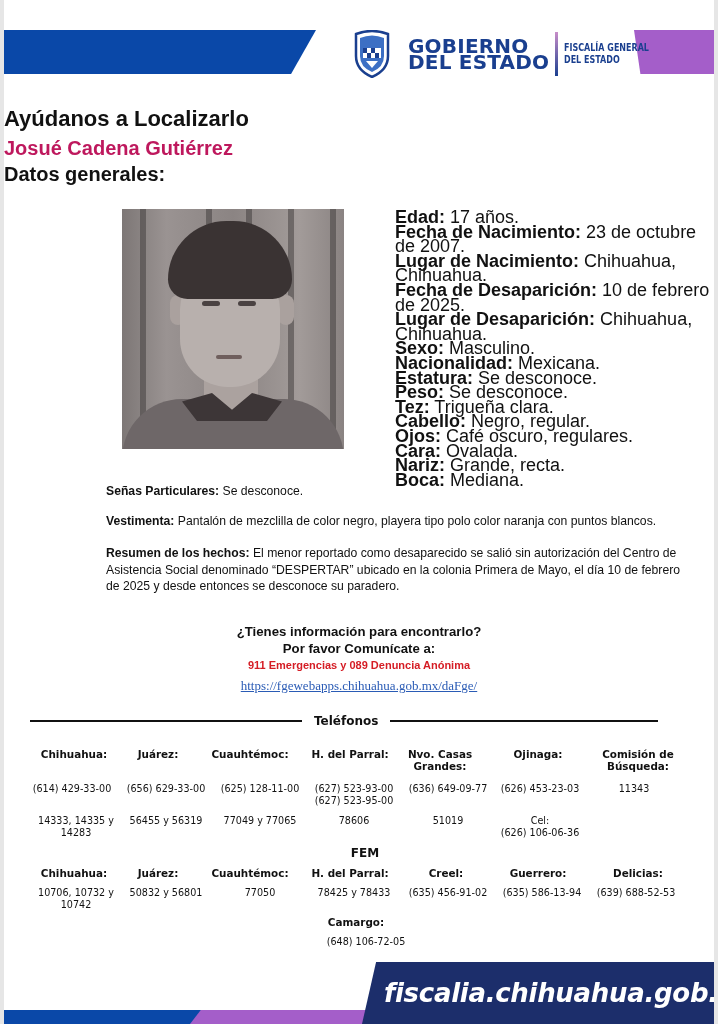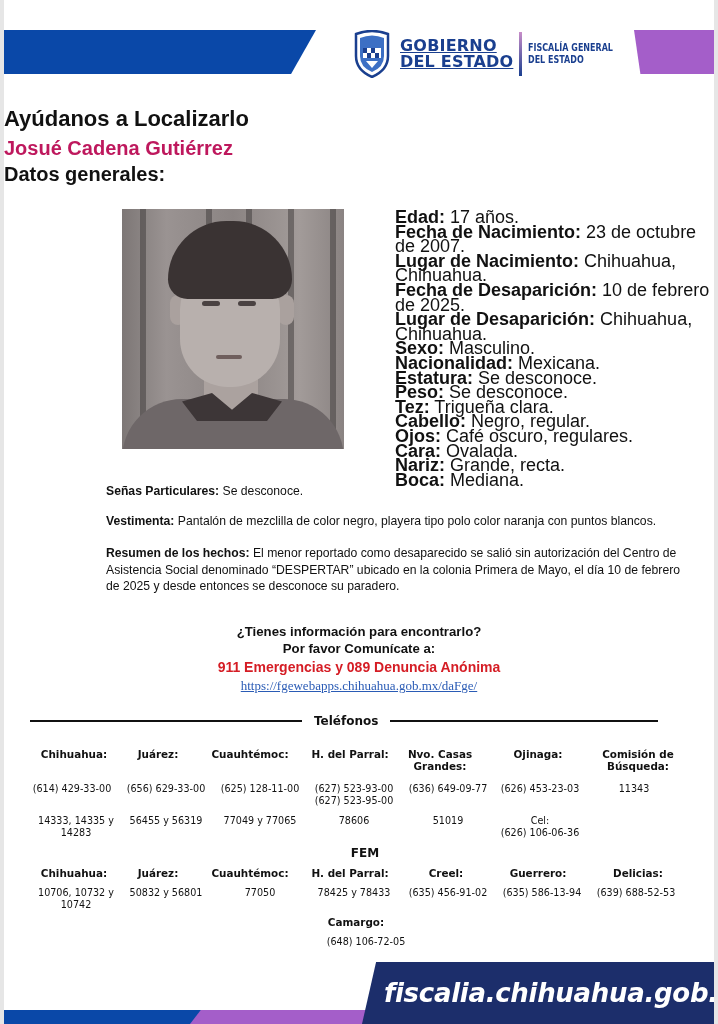--- a/index.html
+++ b/index.html
@@ -2,21 +2,21 @@
 <html><head>
 <meta charset="utf-8">
 <style>
   html, body { margin:0; padding:0; }
   body { width:718px; height:1024px; background:#e6e6e6; position:relative; overflow:hidden; font-family:"Liberation Sans", sans-serif; color:#111; }
   .page { position:absolute; left:4px; top:0; width:710px; height:1024px; background:#fff; overflow:hidden; }
   .band-blue-top { position:absolute; left:0; top:30px; width:312px; height:44px; background:#0a48a8; clip-path:polygon(0 0,100% 0,92% 100%,0 100%); }
   .band-purple-top { position:absolute; left:630px; top:30px; width:80px; height:44px; background:#a45ec9; clip-path:polygon(0 0,100% 0,100% 100%,8% 100%); }
   .logo { position:absolute; left:348px; top:30px; display:flex; align-items:center; }
   .shield { width:40px; height:48px; }
-  .logo-gob { margin-left:8px; font-family:"DejaVu Sans", sans-serif; font-weight:bold; color:#1a3f8f; font-size:16px; line-height:16px; letter-spacing:0.2px;text-decoration:underline; }
+  .logo-gob { margin-left:16px; font-family:"DejaVu Sans", sans-serif; font-weight:bold; color:#1a3f8f; font-size:20px; line-height:16px; letter-spacing:0.2px; }
   .logo-divider { width:3px; height:44px; margin:0 6px 0 6px; background:linear-gradient(#c98ec9,#1a3f8f); }
   .logo-fge { font-family:"DejaVu Sans", sans-serif; font-weight:bold; color:#1a3f8f; font-size:10px; line-height:12px; transform:scaleX(0.8); transform-origin:left; white-space:nowrap; }
   .title { position:absolute; left:0; width:710px; text-align:left; font-weight:bold; }
   .t1 { top:106px; font-size:22px; color:#111; }
   .t2 { top:137px; font-size:20px; color:#be185d; }
   .t3 { top:163px; font-size:20px; color:#111; }
   .photo { position:absolute; left:118px; top:209px; width:222px; height:240px; background:linear-gradient(90deg,#7d7776 0%,#9a9392 20%,#8b8483 50%,#a29b99 80%,#8a8382 100%); overflow:hidden; }
   .photo .stripe { position:absolute; top:0; bottom:0; width:6px; background:rgba(60,55,55,0.5); }
   .photo .hair { position:absolute; left:46px; top:12px; width:124px; height:78px; background:#3a3333; border-radius:60px 60px 20px 20px; }
   .photo .face { position:absolute; left:58px; top:60px; width:100px; height:118px; background:#b8b0ad; border-radius:40px 40px 48px 48px; }
@@ -28,21 +28,21 @@
   .photo .collar { position:absolute; left:60px; top:184px; width:100px; height:28px; background:#3d3637; clip-path:polygon(0 30%,30% 0,50% 60%,70% 0,100% 30%,85% 100%,15% 100%); }
   .details { position:absolute; left:391px; top:210px; font-size:18px; line-height:14.6px; }
   .details b { font-weight:bold; }
   .desc { position:absolute; left:102px; width:590px; font-size:12.2px; line-height:16.5px; }
   .d1 { top:483px; }
   .d2 { top:513px; }
   .d3 { top:545px; }
   .cta { position:absolute; left:0; width:710px; text-align:center; }
   .c1 { top:624px; font-weight:bold; font-size:13.2px; }
   .c2 { top:641px; font-weight:bold; font-size:13.2px; }
-  .c3 { top:659px; font-weight:bold; font-size:14px; color:#d51d25; }
+  .c3 { top:659px; font-weight:bold; font-size:11px; color:#d51d25; }
   .c4 { top:678px; font-family:"Liberation Serif", serif; font-size:13px; color:#2a5bb5; text-decoration:underline; }
   .tel-head { position:absolute; top:714px; left:0; width:710px; display:flex; align-items:center; }
   .tel-line { height:2px; background:#111; }
   .tel-label { font-family:"DejaVu Sans", sans-serif; font-weight:bold; font-size:12px; margin:0 12px; }
   .grid { position:absolute; font-family:"DejaVu Sans", sans-serif; font-size:9.6px; }
   .cell { position:absolute; text-align:center; width:92px; line-height:12px; }
   .hd { font-weight:bold; font-size:10.4px; }
   .fem { position:absolute; top:846px; left:321px; width:80px; text-align:center; font-family:"DejaVu Sans", sans-serif; font-weight:bold; font-size:12px; }
   .band-bottom-blue { position:absolute; left:0; top:1010px; width:200px; height:14px; background:#0a48a8; }
   .band-bottom-purple { position:absolute; left:186px; top:1010px; width:180px; height:14px; background:#a45ec9; clip-path:polygon(6% 0,100% 0,100% 100%,0 100%); }

